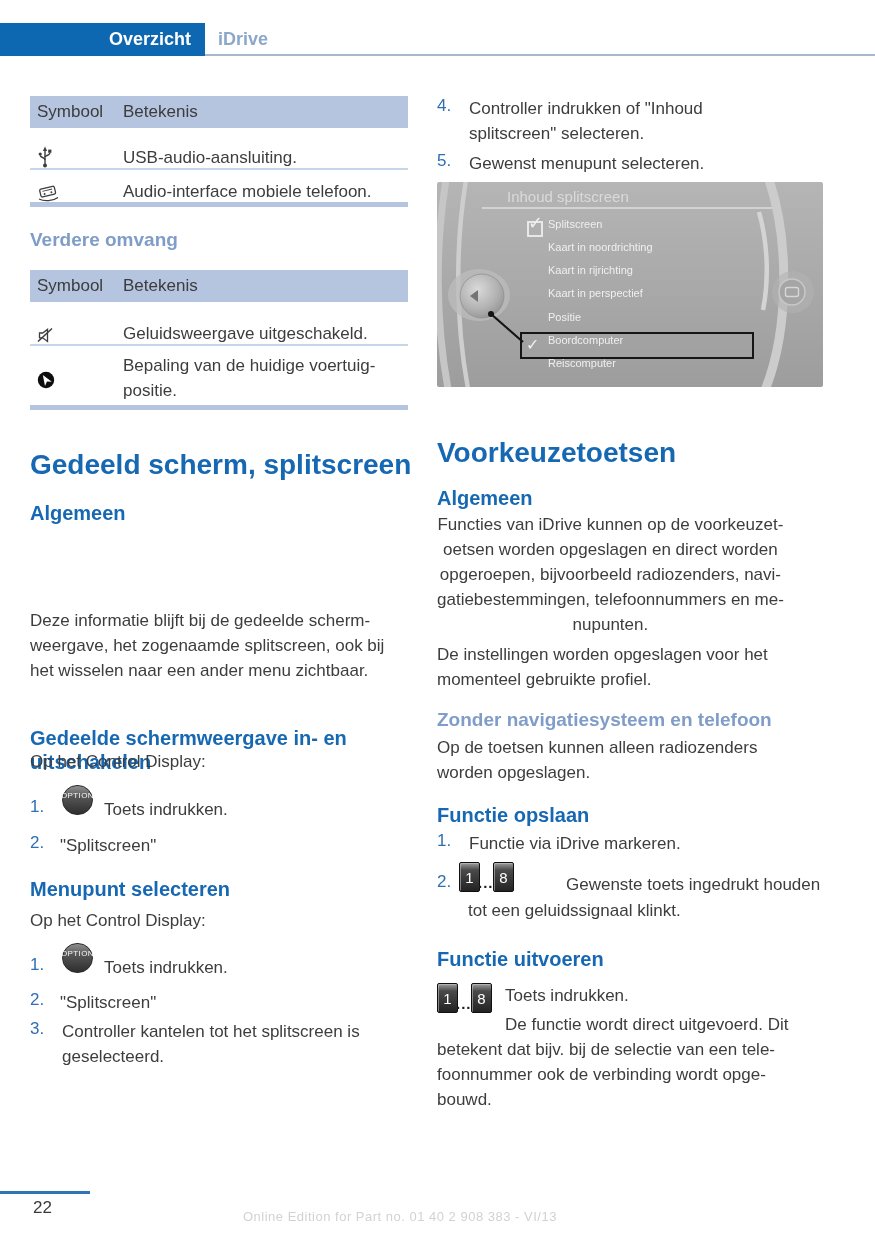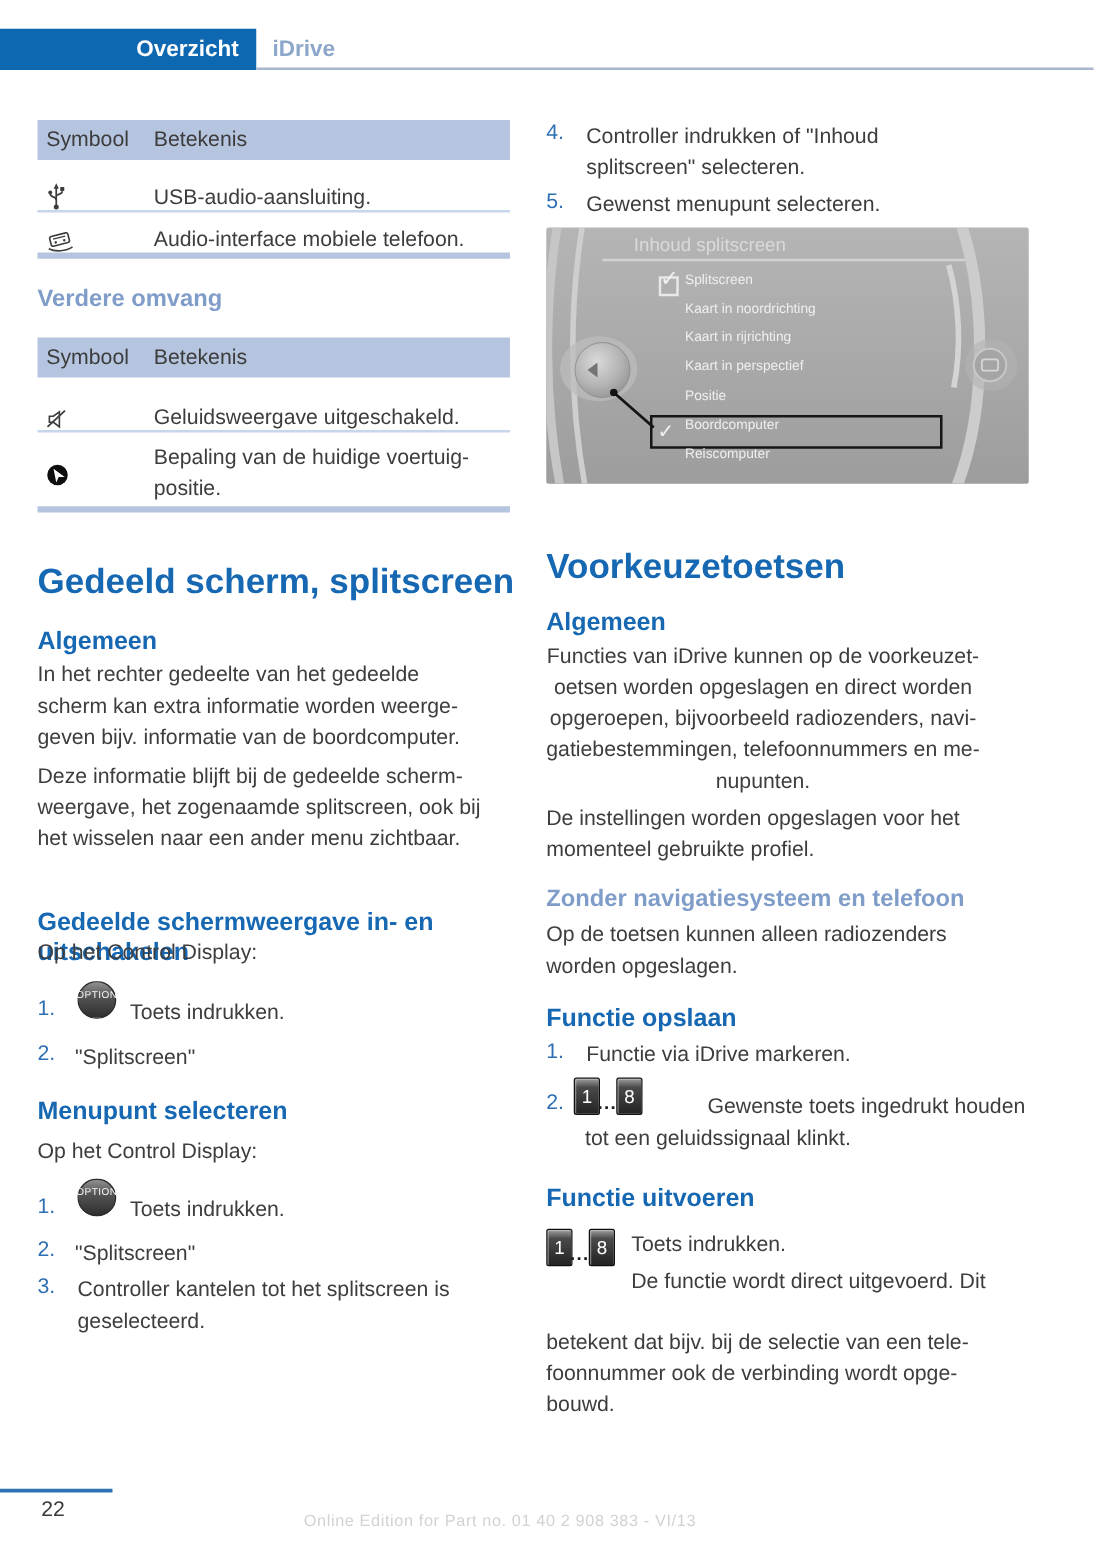--- a/index.html
+++ b/index.html
@@ -118,23 +118,20 @@
           </svg>
       </span>
       <span class="cell-txt pre body-txt" style="padding-top:5px;">Bepaling van de huidige voertuig-
 positie.</span>
     </div>
     <div class="tfoot"></div>
   </div>
 
   <div class="abs h1 t" style="left:30px;top:449px;">Gedeeld scherm, splitscreen</div>
   <div class="abs h2 t" style="left:30px;top:501px;">Algemeen</div>
-  <div class="abs pre body-txt" style="left:30px;top:527px;">In het rechter gedeelte van het gedeelde
-scherm kan extra informatie worden weerge-
-geven bijv. informatie van de boordcomputer.</div>
   <div class="abs pre body-txt" style="left:30px;top:608px;">Deze informatie blijft bij de gedeelde scherm-
 weergave, het zogenaamde splitscreen, ook bij
 het wisselen naar een ander menu zichtbaar.</div>
 
   <div class="abs pre h2" style="left:30px;top:702px;margin-top:24px;">Gedeelde schermweergave in- en
 uitschakelen</div>
   <div class="abs body-txt t" style="left:30px;top:749px;">Op het Control Display:</div>
   <span class="abs num" style="left:30px;top:797px;">1.</span>
   <div class="abs option-btn" style="left:62px;top:785px;">OPTION</div>
   <span class="abs body-txt t" style="left:104px;top:797px;">Toets indrukken.</span>
@@ -218,21 +215,21 @@
   <div class="abs preset-btn" style="left:493px;top:862px;">8</div>
   <span class="abs body-txt t" style="left:518px;top:872px;margin-left:48px;">Gewenste toets ingedrukt houden</span>
   <span class="abs body-txt t" style="left:468px;top:898px;">tot een geluidssignaal klinkt.</span>
 
   <div class="abs h2 t" style="left:437px;top:947px;">Functie uitvoeren</div>
   <div class="abs preset-btn" style="left:437px;top:983px;">1</div>
   <span class="abs dots" style="left:456px;top:995px;">...</span>
   <div class="abs preset-btn" style="left:471px;top:983px;">8</div>
   <span class="abs body-txt t" style="left:505px;top:983px;">Toets indrukken.</span>
   <span class="abs body-txt t" style="left:505px;top:1012px;">De functie wordt direct uitgevoerd. Dit</span>
-  <div class="abs pre body-txt" style="left:437px;top:1037px;margin-top:24px;">betekent dat bijv. bij de selectie van een tele-
+  <div class="abs pre body-txt" style="left:437px;top:1037px;">betekent dat bijv. bij de selectie van een tele-
 foonnummer ook de verbinding wordt opge-
 bouwd.</div>
 
   <div class="abs footer-line"></div>
   <span class="abs page-num">22</span>
   <span class="abs edition t">Online Edition for Part no. 01 40 2 908 383 - VI/13</span>
 
 </div>
 
 </body></html>

